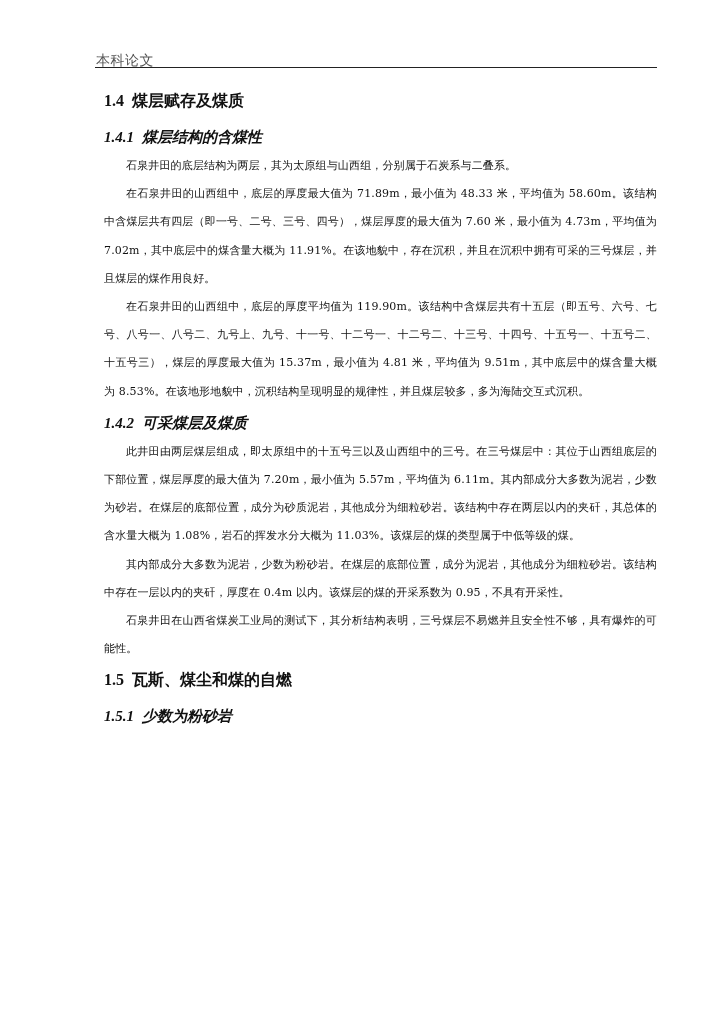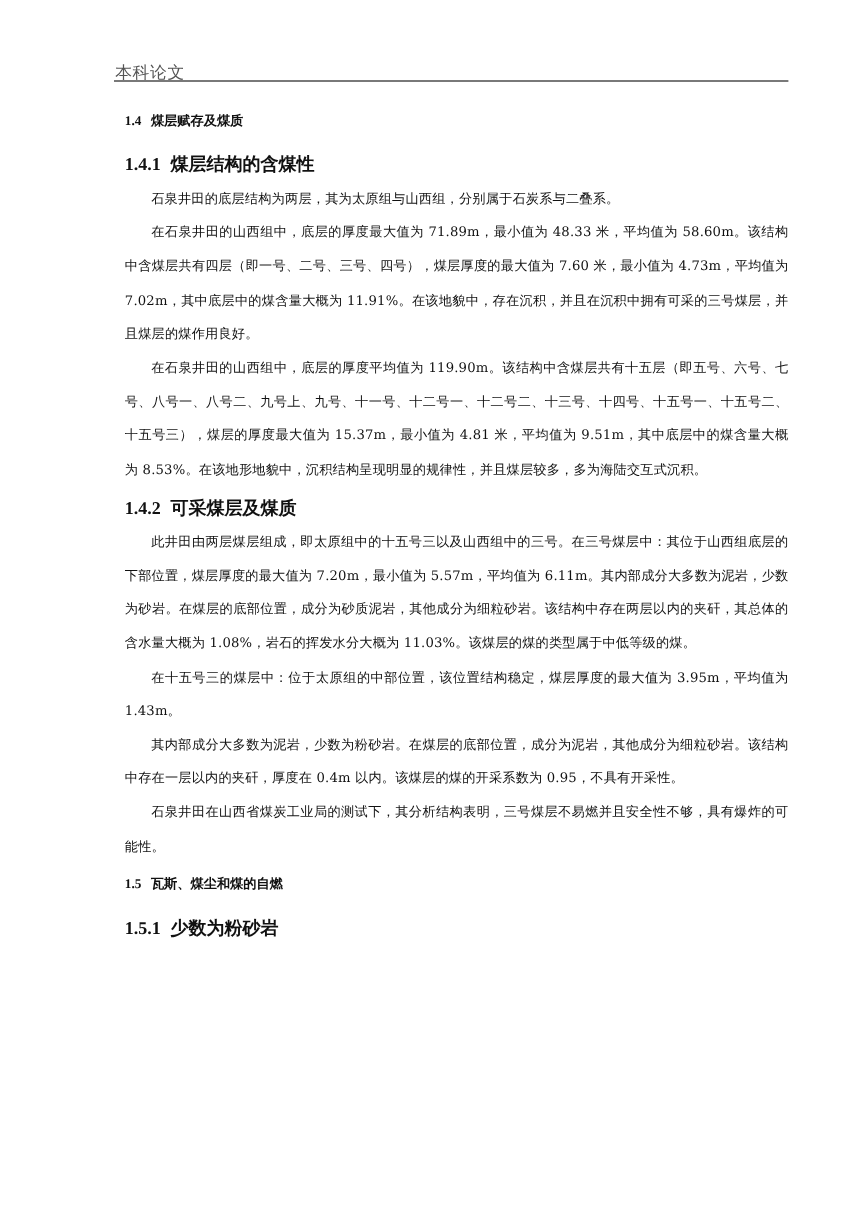--- a/index.html
+++ b/index.html
@@ -5,22 +5,22 @@
   html, body { margin: 0; padding: 0; background: #ffffff; }
   body { width: 720px; height: 1017px; position: relative; overflow: hidden;
          font-family: "DejaVu Serif", "Liberation Serif", serif; color: #111; }
   .page { position: absolute; left: 0; top: 0; width: 720px; height: 1017px; }
   .running-header { position: absolute; left: 96px; top: 52px; font-size: 14px; color: #555;
          font-family: "DejaVu Serif", serif; letter-spacing: 0.5px; }
   .header-rule { position: absolute; left: 95px; top: 67px; width: 562px; height: 0;
          border-top: 1.5px solid #222; }
   .content { position: absolute; left: 104px; top: 86px; width: 553px; }
   h2, h3 { margin: 0; font-family: "DejaVu Sans", "Liberation Sans", sans-serif; font-weight: bold; color: #111; }
-  h2 { font-size: 11px; height: 30px; line-height: 30px; }
-  h3 { font-size: 15px; height: 30px; line-height: 30px; }
+  h2 { font-size: 16px; height: 30px; line-height: 30px; }
+  h3 { font-size: 15px; height: 30px; line-height: 30px; font-style: italic; }
   h2 .num, h3 .num { font-family: "Liberation Serif", "DejaVu Serif", serif; margin-right: 8px; }
   p { margin: 0; font-size: 11px; line-height: 28.2px; text-align: justify; text-indent: 2em;
       letter-spacing: 0.15px; }
   .gap-after-h2 { height: 6px; }
   .gap-before-h { height: 2px; }
 </style>
 </head>
 <body>
 
 <div class="page">
@@ -39,21 +39,20 @@
     </h3>
     <p>石泉井田的底层结构为两层，其为太原组与山西组，分别属于石炭系与二叠系。</p>
     <p>在石泉井田的山西组中，底层的厚度最大值为 71.89m，最小值为 48.33 米，平均值为 58.60m。该结构中含煤层共有四层（即一号、二号、三号、四号），煤层厚度的最大值为 7.60 米，最小值为 4.73m，平均值为 7.02m，其中底层中的煤含量大概为 11.91%。在该地貌中，存在沉积，并且在沉积中拥有可采的三号煤层，并且煤层的煤作用良好。</p>
     <p>在石泉井田的山西组中，底层的厚度平均值为 119.90m。该结构中含煤层共有十五层（即五号、六号、七号、八号一、八号二、九号上、九号、十一号、十二号一、十二号二、十三号、十四号、十五号一、十五号二、十五号三），煤层的厚度最大值为 15.37m，最小值为 4.81 米，平均值为 9.51m，其中底层中的煤含量大概为 8.53%。在该地形地貌中，沉积结构呈现明显的规律性，并且煤层较多，多为海陆交互式沉积。</p>
 
     <div class="gap-before-h"></div>
     <h3>
       <span class="num">1.4.2</span><span>可采煤层及煤质</span>
     </h3>
     <p>此井田由两层煤层组成，即太原组中的十五号三以及山西组中的三号。在三号煤层中：其位于山西组底层的下部位置，煤层厚度的最大值为 7.20m，最小值为 5.57m，平均值为 6.11m。其内部成分大多数为泥岩，少数为砂岩。在煤层的底部位置，成分为砂质泥岩，其他成分为细粒砂岩。该结构中存在两层以内的夹矸，其总体的含水量大概为 1.08%，岩石的挥发水分大概为 11.03%。该煤层的煤的类型属于中低等级的煤。</p>
-    <p>在十五号三的煤层中：位于太原组的中部位置，该位置结构稳定，煤层厚度的最大值为 3.95m，平均值为 1.43m。</p>
     <p>其内部成分大多数为泥岩，少数为粉砂岩。在煤层的底部位置，成分为泥岩，其他成分为细粒砂岩。该结构中存在一层以内的夹矸，厚度在 0.4m 以内。该煤层的煤的开采系数为 0.95，不具有开采性。</p>
     <p>石泉井田在山西省煤炭工业局的测试下，其分析结构表明，三号煤层不易燃并且安全性不够，具有爆炸的可能性。</p>
 
     <div class="gap-before-h"></div>
     <h2>
       <span class="num">1.5</span><span>瓦斯、煤尘和煤的自燃</span>
     </h2>
     <div class="gap-after-h2"></div>
 
     <h3>

